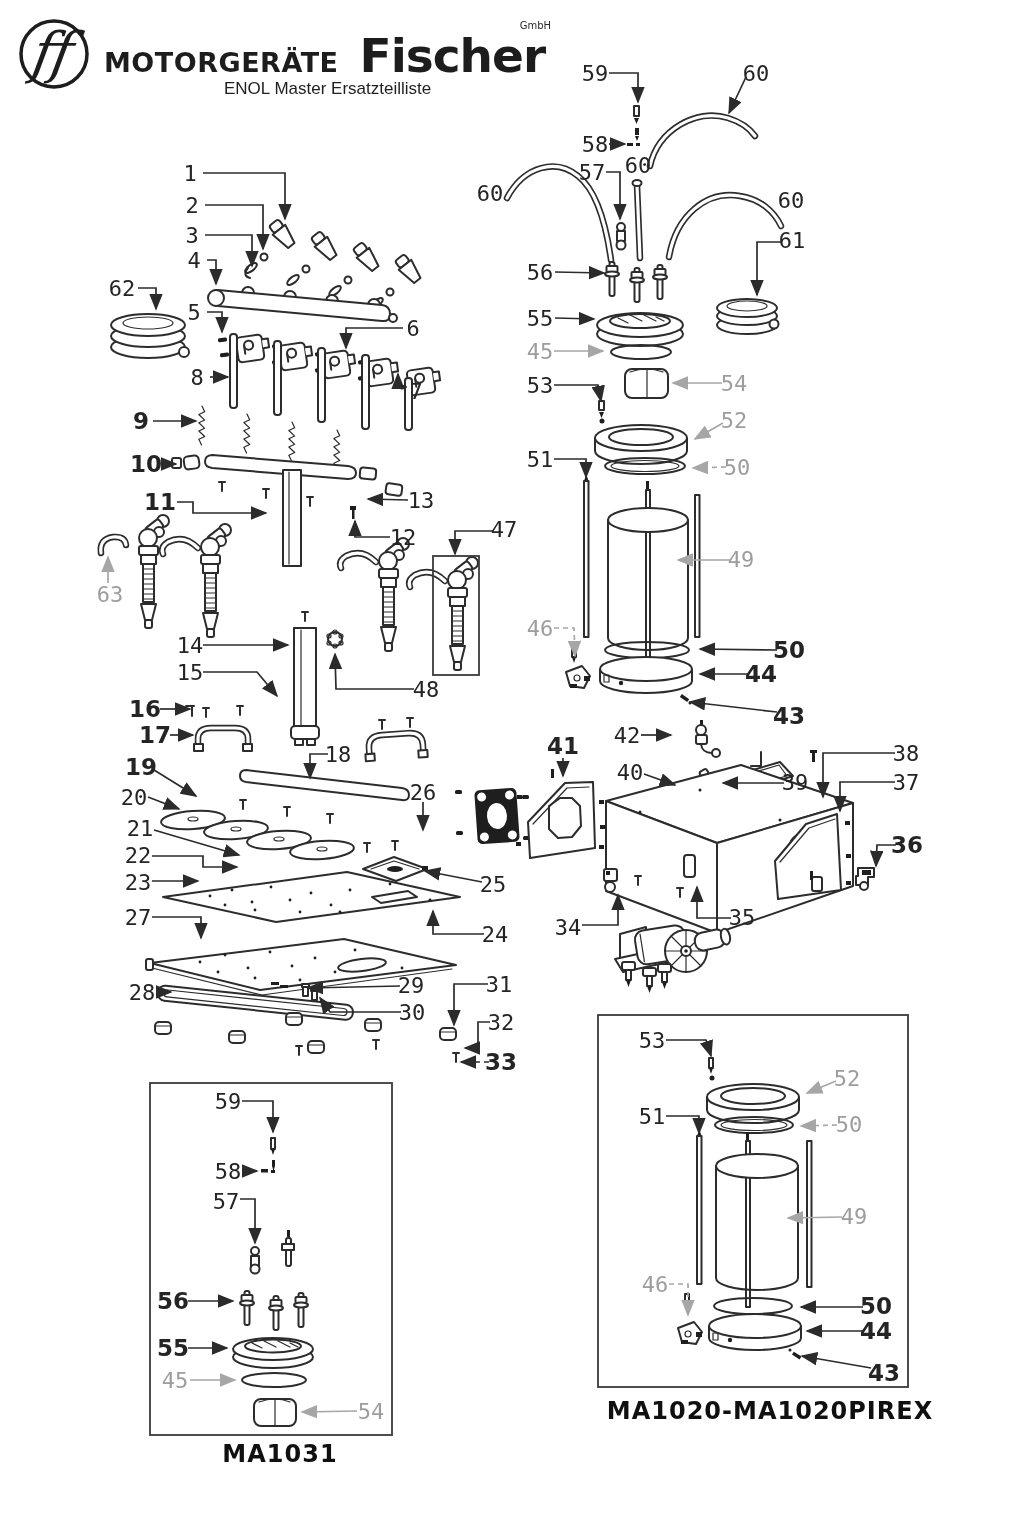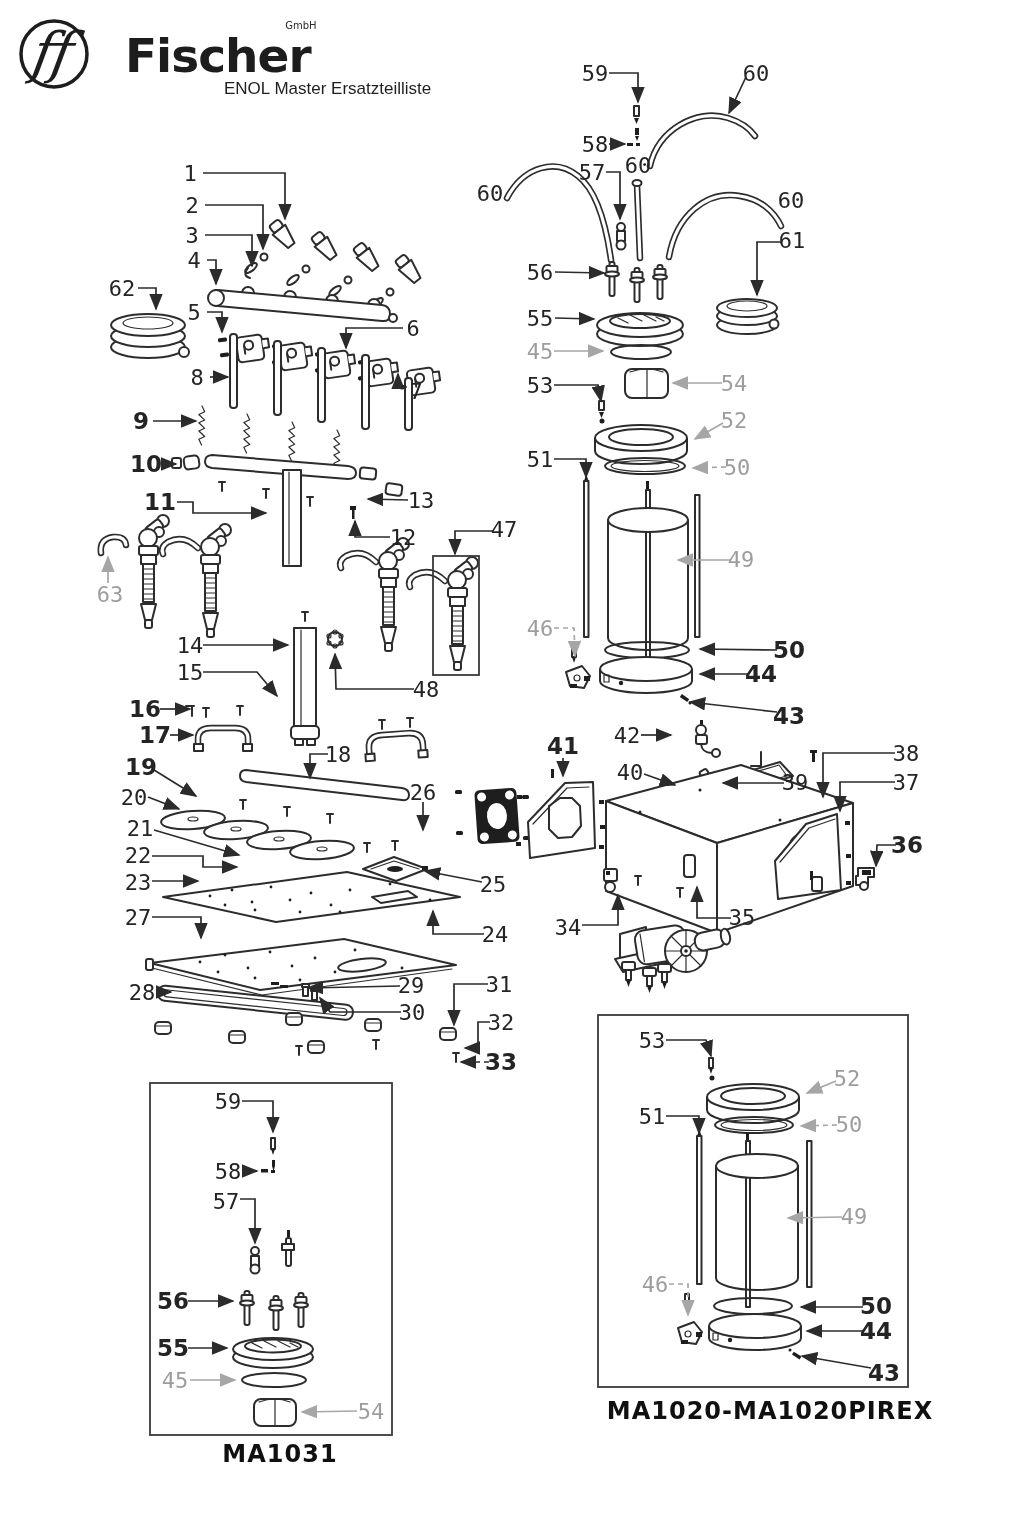--- a/index.html
+++ b/index.html
@@ -43,20 +43,21 @@
 
   <div class="masthead">
     <svg class="logo" viewBox="0 0 76 76">
       <circle cx="38" cy="38" r="33" fill="none" stroke="#1d1d1d" stroke-width="3.5"></circle>
       <g transform="skewX(-10)">
         <text x="44" y="56" text-anchor="middle" font-family="DejaVu Serif, serif" font-style="italic" font-size="56" fill="#1d1d1d">ff</text>
       </g>
     </svg>
     <div class="brandcol">
       <div class="brandrow">
+        <span class="brand1">MOTORGERÄTE</span>
         <span class="brand2wrap">
           <span class="brand2">Fischer</span>
           <span class="gmbh">GmbH</span>
         </span>
       </div>
       <div class="subtitle">ENOL Master Ersatzteilliste</div>
     </div>
   </div>
 
   <svg id="diagram-svg" viewBox="0 0 1024 1521">

